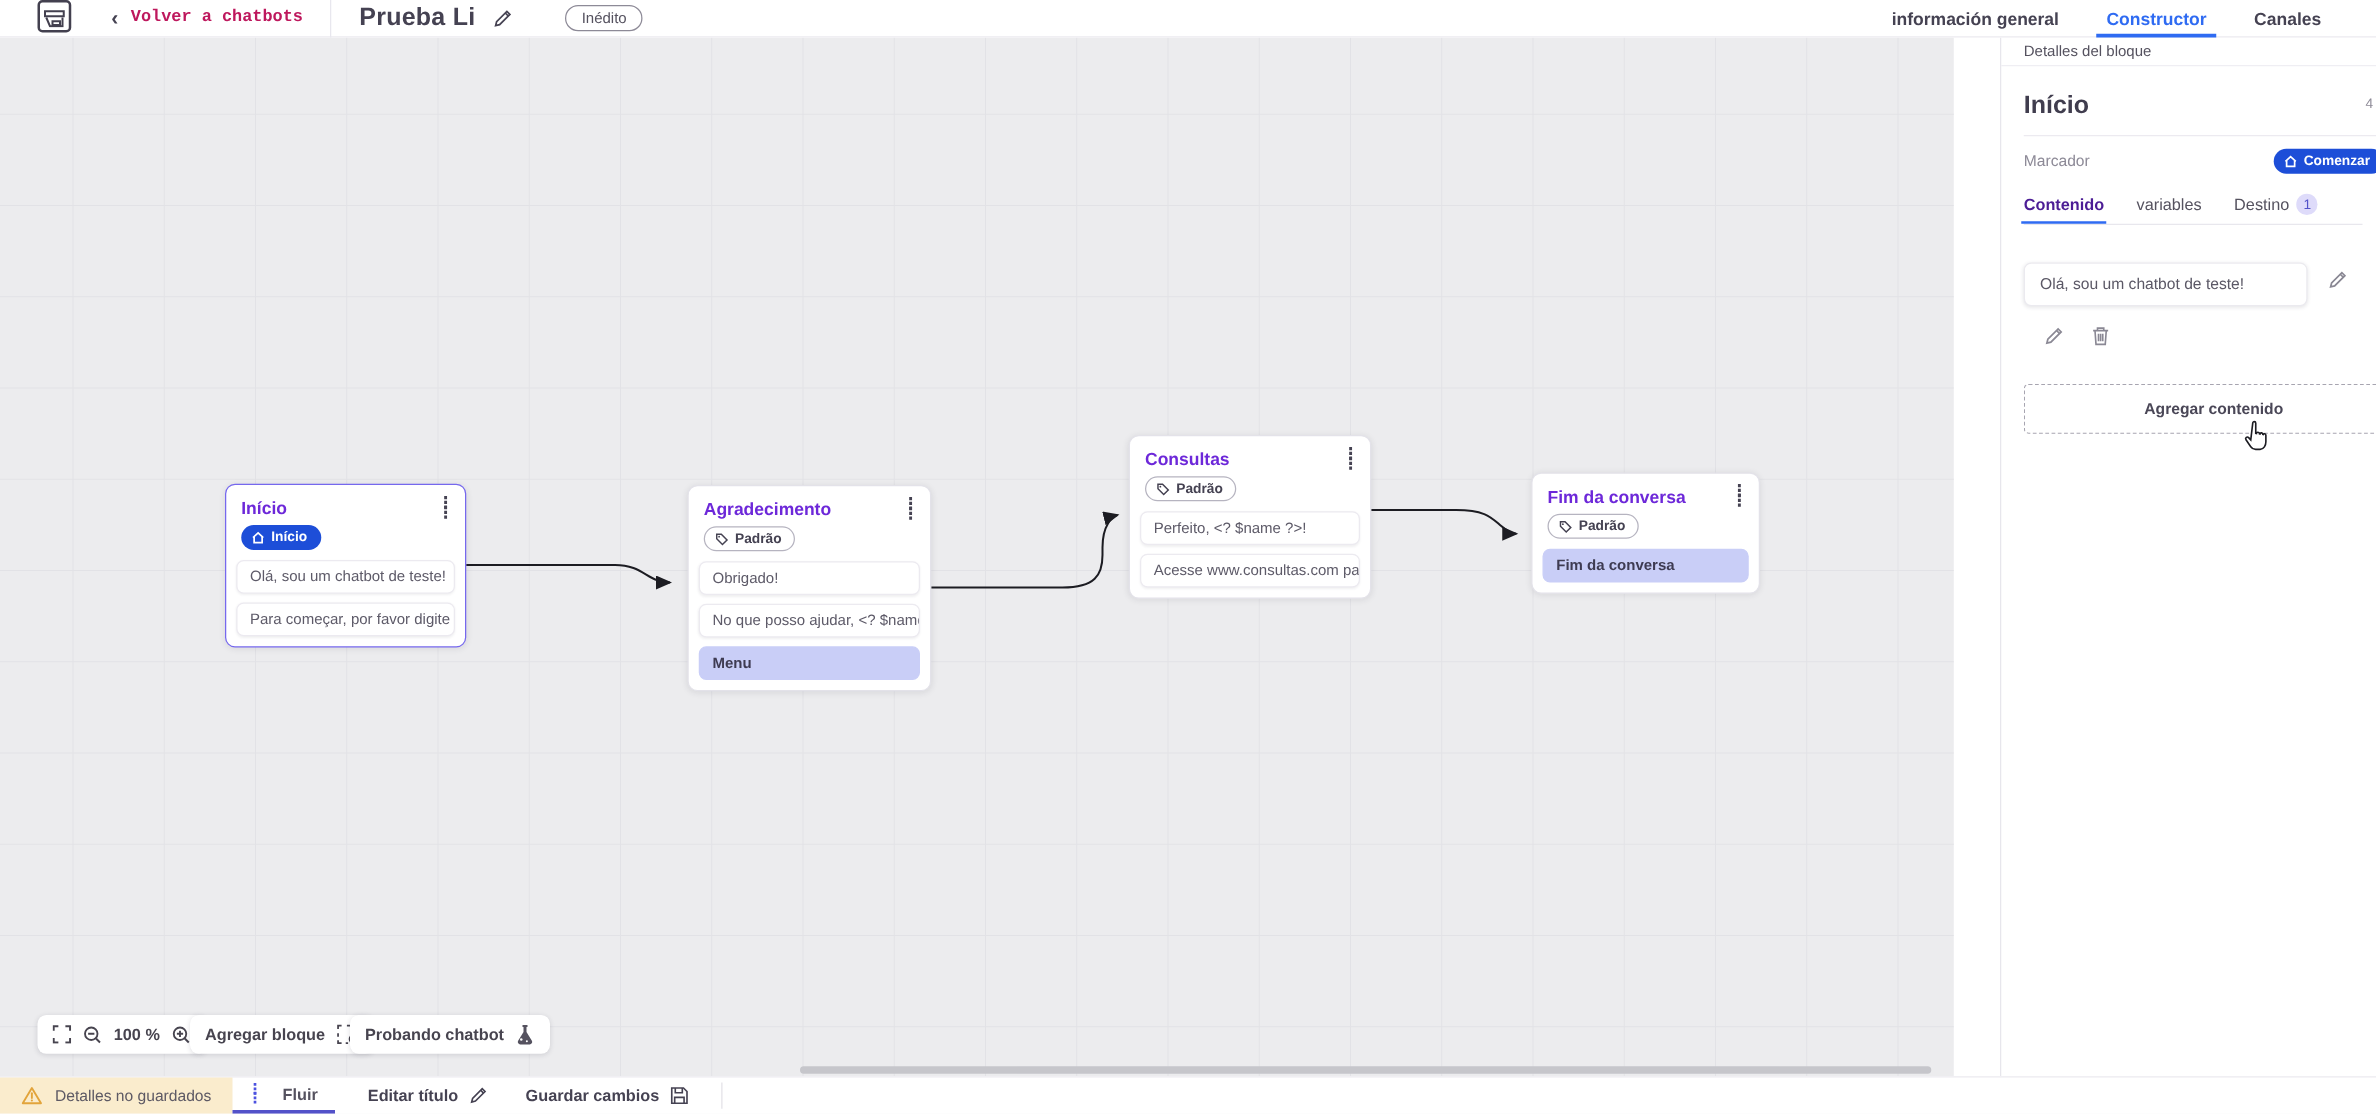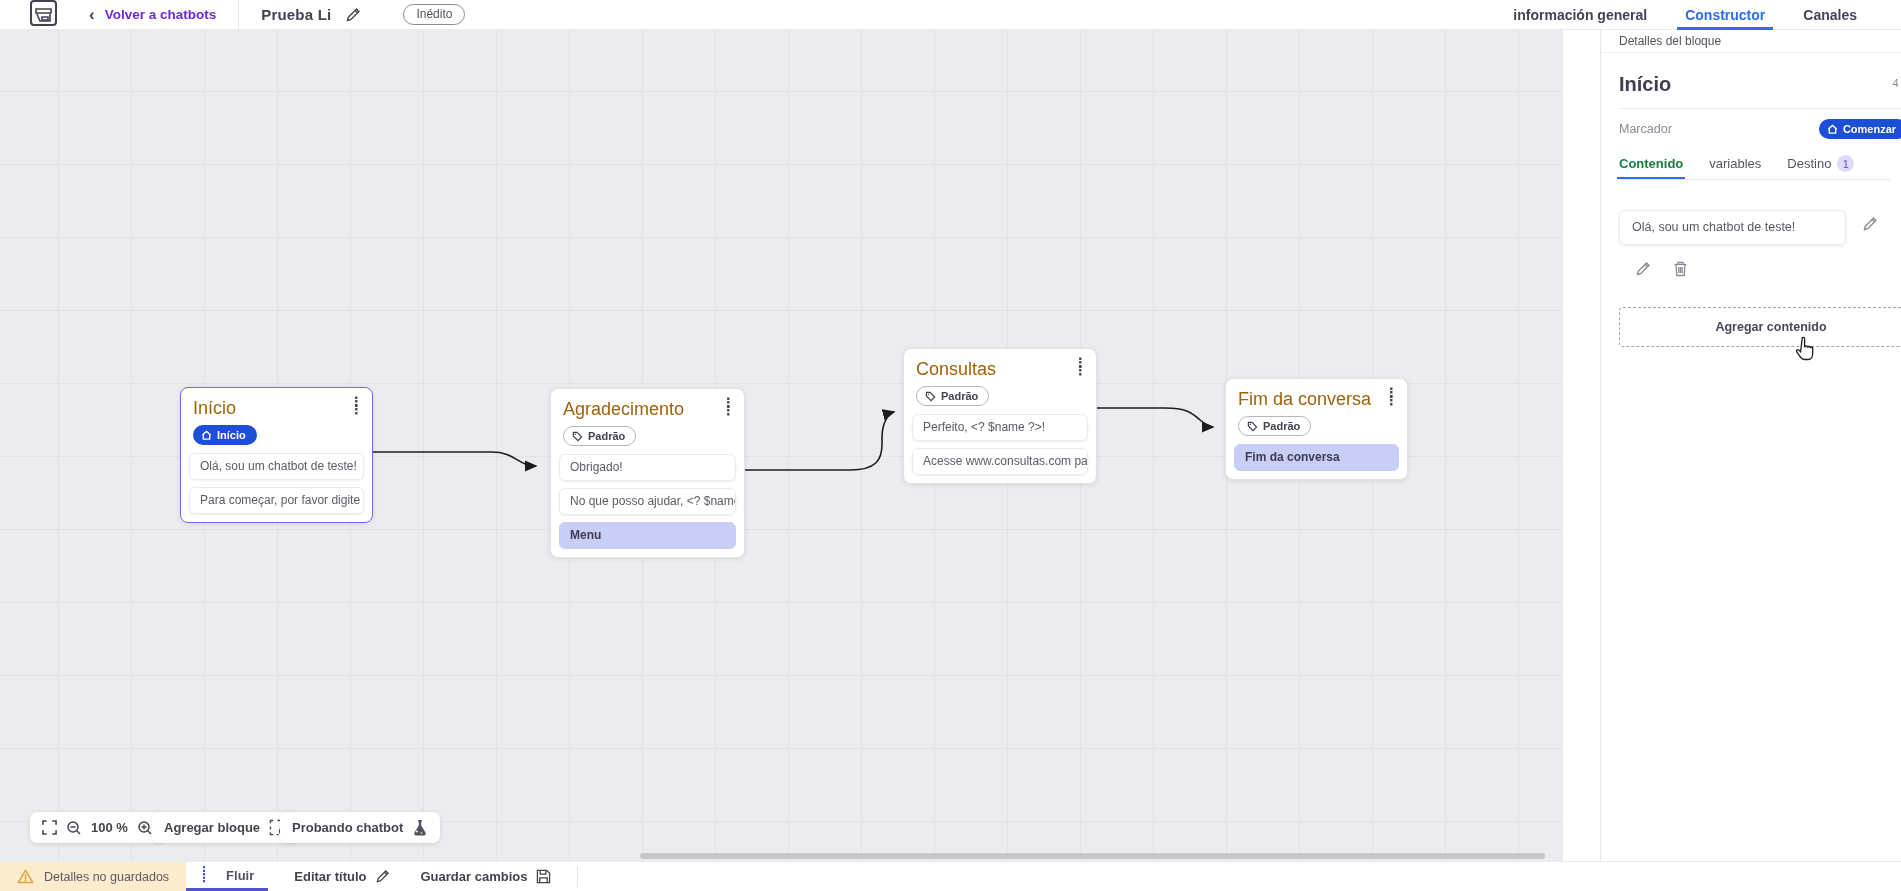--- a/index.html
+++ b/index.html
@@ -9,23 +9,23 @@
 
   
   .topbar { position:absolute; left:0; top:0; width:1901px; height:30px; background:#fff;
             border-bottom:1px solid #ebeaef; display:flex; align-items:center; z-index:30; }
   .topbar-left { display:flex; align-items:center; padding-left:30px; }
   .logo { width:27px; height:26px; border:2px solid #43404f; border-radius:4px; margin-top:-4px;
           display:flex; align-items:flex-end; justify-content:center; }
   .logo svg { display:block; margin-bottom:2px; }
   .back { display:flex; align-items:center; gap:10px; margin-left:32px; cursor:pointer; }
   .back-chev { font-size:17px; color:#454252; line-height:1; font-weight:bold; }
-  .back-label { font-size:13.5px; font-weight:bold; color:#6d28d9; }
+  .back-label { font-size:13.5px; font-weight:bold; color:#be185d;font-family:Liberation Mono, monospace; }
   .vdiv-h { width:1px; height:30px; background:#e8e7ee; margin:0 22px; }
-  .doc-title { font-size:15px; color:#454252; font-weight:bold; letter-spacing:.2px; }
+  .doc-title { font-size:20px; color:#454252; font-weight:bold; letter-spacing:.2px; }
   .icon-btn { background:none; border:none; cursor:pointer; display:inline-flex; align-items:center; padding:0; }
   .pencil-ico { margin-left:14px; }
   .status-pill { margin-left:42px; border:1px solid #8d8a97; border-radius:12px; padding:2px 12px 3px;
                  font-size:12px; color:#55525f; background:#fff; }
   .topbar-tabs { position:absolute; right:40px; top:0; height:30px; display:flex; align-items:center; gap:30px; }
   .top-tab { font-size:14px; color:#454252; font-weight:bold; height:30px; display:flex; align-items:center;
              position:relative; cursor:pointer; padding:0 4px; }
   .top-tab.active { color:#2f6bf2; }
   .top-tab.active::after { content:""; position:absolute; left:-4px; right:-4px; bottom:0; height:3px; background:#2f6bf2; }
 
@@ -34,21 +34,21 @@
             background-image:linear-gradient(#e2e2e6 1px, transparent 1px),
                              linear-gradient(90deg,#e2e2e6 1px, transparent 1px);
             background-size:73px 73px; background-position:-15px -12px; overflow:hidden; }
   .edges { position:absolute; left:0; top:0; width:1563px; height:831px; pointer-events:none; }
 
   
   .node { position:absolute; background:#fff; border:1px solid #e3e2e9; border-radius:8px;
           box-shadow:0 1px 5px rgba(40,40,60,.10); padding-bottom:8px; cursor:pointer; }
   .node.selected { border:1.5px solid #7668ee; }
   .node-head { display:flex; align-items:flex-start; justify-content:space-between; padding:10px 12px 6px; }
-  .node-title { font-size:18px; font-weight:normal; color:#a16207; }
+  .node-title { font-size:14px; font-weight:bold; color:#6d28d9; }
   .kebab { color:#454252; font-size:13px; line-height:.58; letter-spacing:0; text-align:center; width:10px;
            cursor:pointer; font-weight:bold; }
   .pill { display:inline-flex; align-items:center; gap:5px; margin:0 12px 8px; border-radius:11px;
           font-size:11px; font-weight:bold; }
   .pill.dark { background:#1d4ed8; color:#fff; padding:4px 11px 4px 8px; }
   .pill.outline { border:1px solid #b6b4c0; color:#454252; padding:3px 10px 3px 8px; background:#fff; }
   .node-rows { padding:0 8px; }
   .node-row { background:#fff; border:1px solid #eceaf0; border-radius:6px; box-shadow:0 1px 2px rgba(40,40,60,.07);
               padding:5px 10px 6px; font-size:12px; color:#5d5a68; margin-bottom:7px; white-space:nowrap;
               overflow:hidden; }
@@ -74,21 +74,21 @@
   .panel-count { font-size:11px; color:#8d8a97; margin-top:4px; }
   .panel-sep { border:none; border-top:1px solid #eceaf0; margin:0 18px; }
   .marker-row { display:flex; align-items:center; justify-content:space-between; padding:10px 14px 10px 18px; }
   .marker-label { font-size:12.5px; color:#8d8a97; }
   .marker-right { display:flex; align-items:center; gap:6px; }
   .chev-down { font-size:13px; color:#6b6876; cursor:pointer; background:none; border:none; line-height:1; }
   .panel-tabs { display:flex; align-items:center; padding:2px 16px 0 18px; position:relative; }
   .panel-tabs::after { content:""; position:absolute; left:18px; right:48px; bottom:0; height:1px; background:#e8e7ed; }
   .ptab { font-size:13px; color:#55525f; padding:4px 0 8px; margin-right:26px; position:relative; cursor:pointer;
           display:flex; align-items:center; gap:6px; }
-  .ptab.active { color:#15803d; font-weight:bold; }
+  .ptab.active { color:#4c1d95; font-weight:bold; }
   .ptab.active::after { content:""; position:absolute; left:-2px; right:-2px; bottom:0; height:2px; background:#2f6bf2; z-index:1; }
   .ptab-badge { width:17px; height:17px; border-radius:50%; background:#dedbfa; color:#5352c9; font-size:11px;
                 display:inline-flex; align-items:center; justify-content:center; }
   .panel-kebab { margin-left:auto; color:#4c52e0; font-size:13px; line-height:.6; font-weight:bold; cursor:pointer;
                  background:none; border:none; padding-bottom:6px; }
   .content-list { padding:30px 16px 0 18px; }
   .content-row { display:flex; align-items:flex-start; margin-bottom:10px; }
   .content-box { width:227px; background:#fff; border:1px solid #ebeaef; border-radius:6px;
                  box-shadow:0 1px 3px rgba(40,40,60,.10); padding:7px 12px; font-size:12.5px; color:#5b5866;
                  line-height:1.55; }

